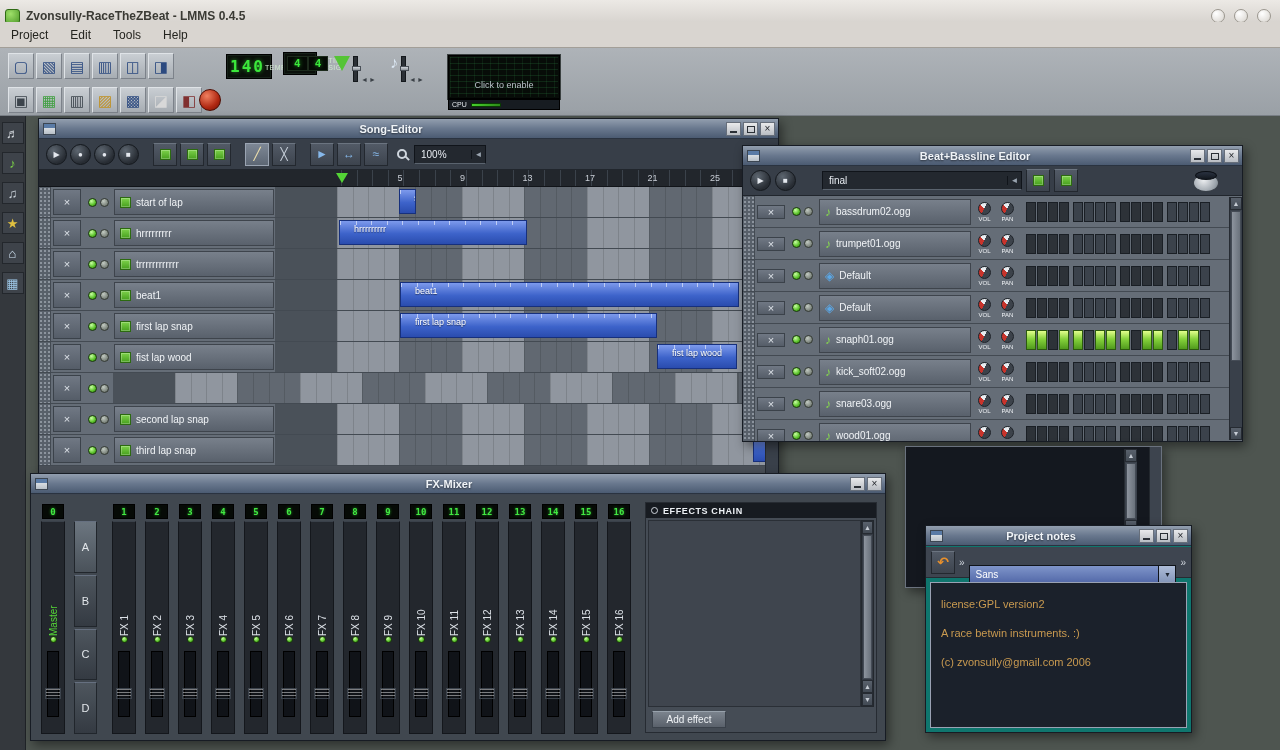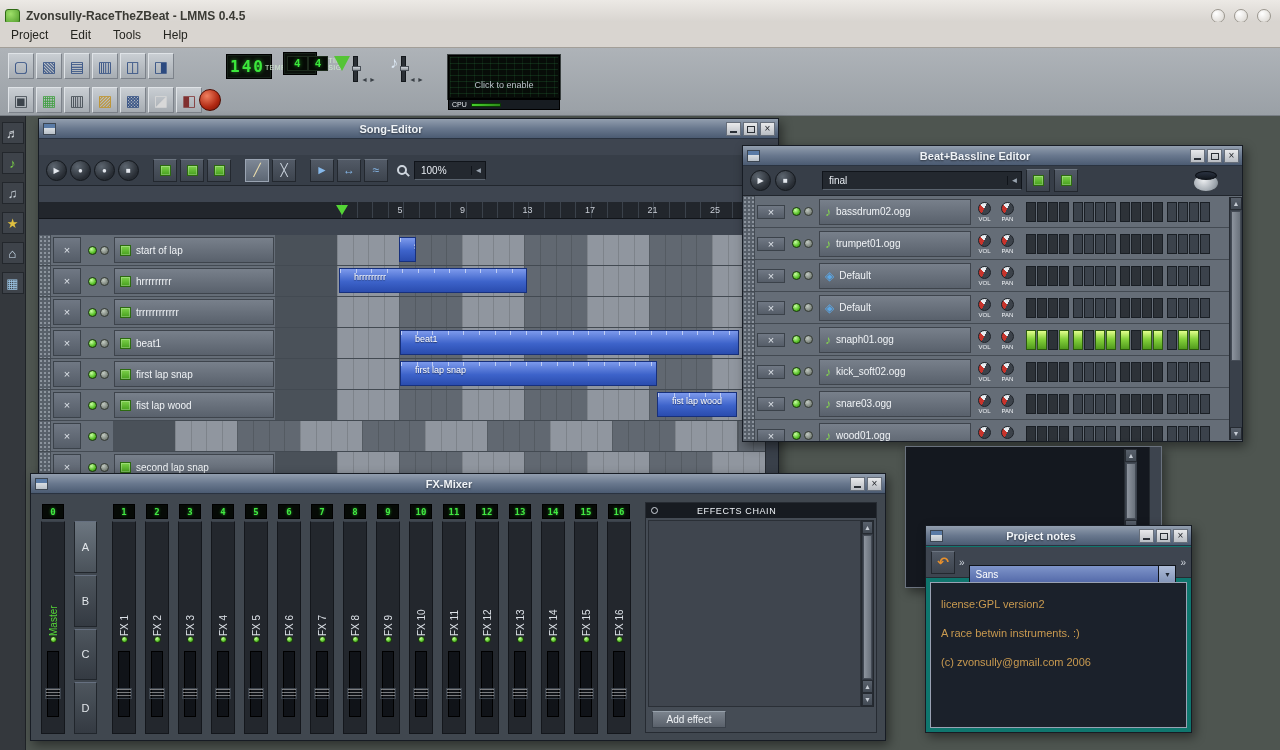--- a/index.html
+++ b/index.html
@@ -111,21 +111,21 @@
     display:flex;align-items:center;color:#e8ecf2;font-size:10px;}
   .combo .val{flex:1;padding:0 6px;}
   .combo .arr{width:14px;text-align:center;font-size:8px;color:#9aa4b0;border-left:1px solid #10141a;}
 
   .vscroll{position:absolute;width:13px;background:#39404a;border-left:1px solid #262b32;}
   .vs-btn{height:13px;background:linear-gradient(#59616c,#424a54);border:1px solid #262b32;
     text-align:center;font-size:7px;line-height:12px;color:#c6ccd4;}
   .vs-handle{margin:1px;background:linear-gradient(90deg,#8d949e,#6a727c);border:1px solid #454c56;}
 
   
-  #song-editor{left:38px;top:118px;width:741px;height:357px;z-index:10;display:flex;flex-direction:column;gap:16px;}
+  #song-editor{left:38px;top:118px;width:741px;height:357px;z-index:10;display:flex;flex-direction:column;}
   .se-toolbar{height:31px;background:#373e48;border-bottom:1px solid #21262d;
     display:flex;align-items:center;gap:3px;padding:0 7px;flex:none;}
   .gap{width:8px;flex:none;}
   .magnifier{width:10px;height:10px;border:2px solid #cfd6de;border-radius:50%;position:relative;flex:none;margin-left:6px;}
   .magnifier::after{content:"";position:absolute;width:6px;height:2px;background:#cfd6de;
     transform:rotate(45deg);right:-5px;bottom:-2px;}
   #zoom-combo{width:72px;margin-left:4px;}
   .se-ruler{height:17px;background:#22262c;border-bottom:1px solid #111419;position:relative;flex:none;}
   #ruler-scale{position:absolute;left:302px;right:13px;top:0;bottom:0;
     background:repeating-linear-gradient(90deg,#3b424b 0 1px,transparent 1px 15.625px),
@@ -210,21 +210,21 @@
   #fx-banks{width:23px;margin:17px 13px 0 9px;display:flex;flex-direction:column;gap:2px;flex:none;}
   .bank-btn{width:23px;height:53px;background:linear-gradient(#4e565e,#343a42);
     border:1px solid #21262c;border-top-color:#667080;color:#e2e6ea;font-size:11px;
     display:flex;align-items:center;justify-content:center;}
   .bank-btn.active{background:linear-gradient(#6c7680,#4a525a);}
   #fx-channels{display:flex;gap:9px;margin-left:2px;}
   #effects-panel{position:absolute;right:8px;top:28px;width:232px;bottom:7px;
     background:#454c55;border:1px solid #262b32;display:flex;flex-direction:column;}
   .ec-header{height:15px;background:#171b21;display:flex;align-items:center;gap:5px;padding:0 5px;flex:none;}
   .ec-dot{width:7px;height:7px;border-radius:50%;border:1px solid #cfd5dc;flex:none;}
-  .ec-title{font-size:9px;font-weight:normal;letter-spacing:.6px;color:#eef2f6;margin-left:34px;}
+  .ec-title{font-size:9px;font-weight:bold;letter-spacing:.6px;color:#eef2f6;}
   .ec-body{flex:1;display:flex;margin:2px;}
   .ec-view{flex:1;background:#3f454e;border:1px solid #2a2f36;}
   .ec-scroll{width:13px;background:#333942;border:1px solid #23282e;display:flex;flex-direction:column;}
   .ec-scroll .vs-handle{flex:1;}
   .ec-scroll .vs-btn{flex:none;}
   .add-effect{margin:2px 0 4px 6px;width:74px;height:17px;background:linear-gradient(#7b838d,#5a616b);
     border:1px solid #3a414a;border-top-color:#98a2ac;color:#f0f3f6;font-size:10px;
     display:flex;align-items:center;justify-content:center;}
 
   

